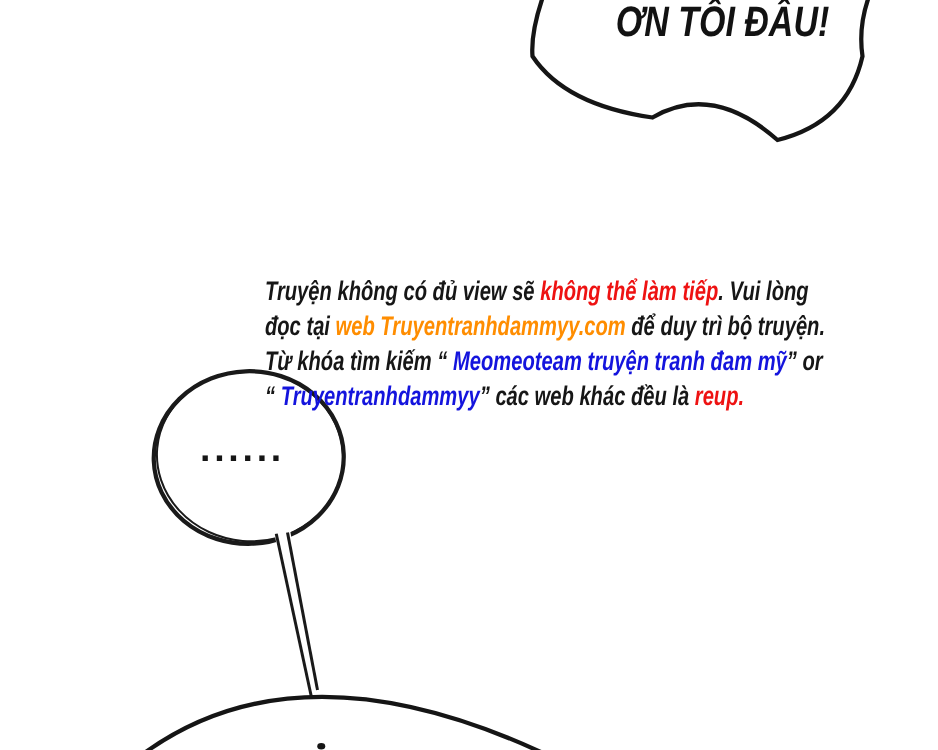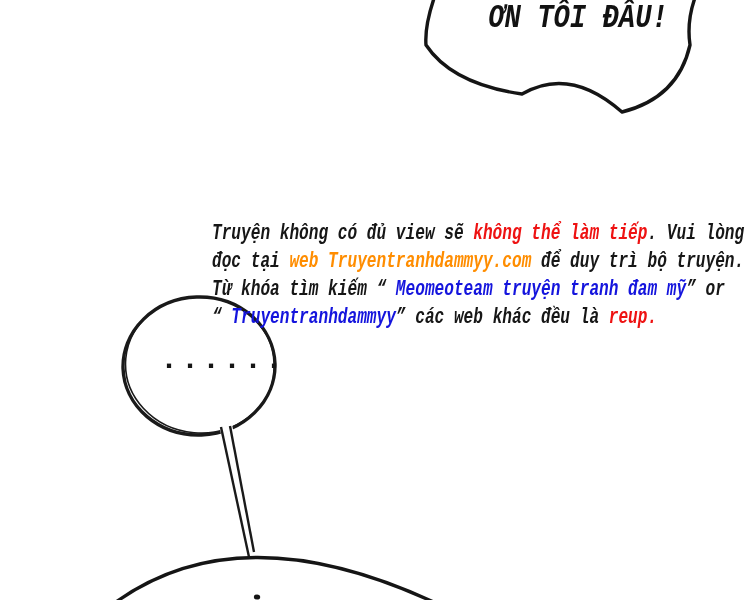--- a/index.html
+++ b/index.html
@@ -1,21 +1,21 @@
 <!DOCTYPE html>
 <html><head>
 <meta charset="utf-8">
 <style>
   html,body{margin:0;padding:0;}
   #page{
     position:relative;
     width:750px;height:600px;
     background:#ffffff;
     overflow:hidden;
-    font-family:Liberation Mono, monospace;
+    font-family:Liberation Sans, sans-serif;
   }
   #art{position:absolute;left:0;top:0;z-index:1;}
   .txt{position:absolute;z-index:2;white-space:nowrap;}
 
   
   #scream-text{
     left:462px;top:-4px;width:232px;
     text-align:center;
     font-size:34px;line-height:44px;
     font-weight:bold;font-style:italic;

